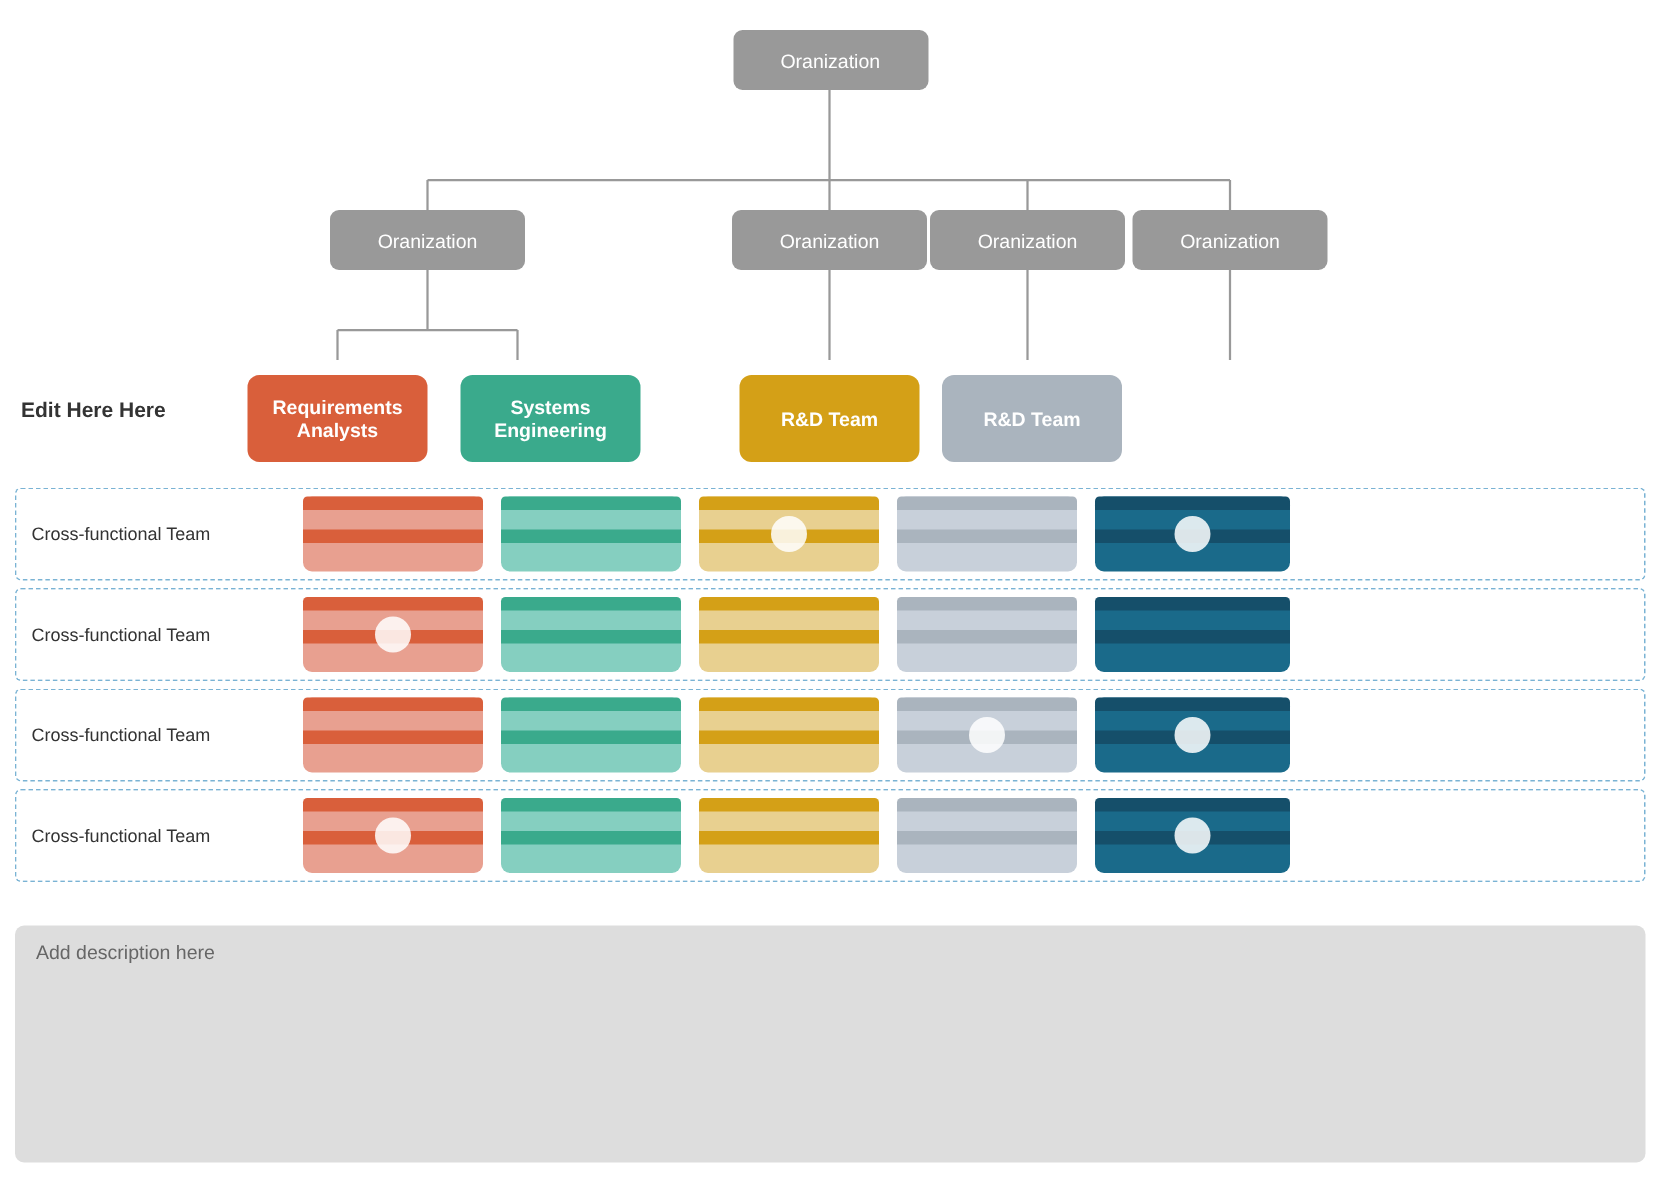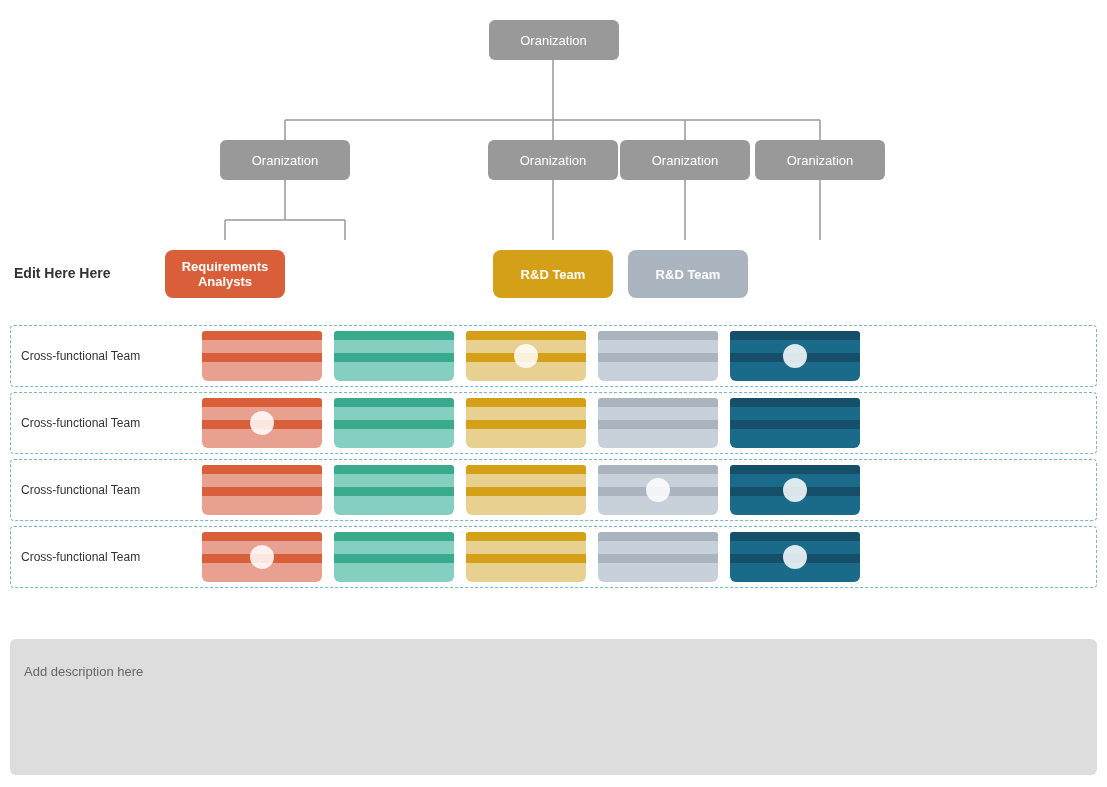--- a/index.html
+++ b/index.html
@@ -64,34 +64,34 @@
       position: absolute;
       border-radius: 8px;
       display: flex;
       align-items: center;
       justify-content: center;
       text-align: center;
       font-size: 13px;
       font-weight: bold;
       color: #fff;
       width: 120px;
-      height: 48px;
+      height: 58px;
       top: 250px;
     }
 
     
     .description-box {
       position: absolute;
       bottom: 12px;
       left: 10px;
       right: 10px;
-      height: 136px;
+      height: 158px;
       background: #ddd;
       border-radius: 6px;
-      padding: 25px 14px;
+      padding: 10px 14px;
       font-size: 13px;
       color: #666;
     }
 
     
     .edit-label {
       position: absolute;
       top: 265px;
       left: 14px;
       font-size: 14px;
@@ -143,20 +143,24 @@
   </div>
   <div class="node node-level2" style="left: 755px;">
     <span>Oranization</span>
   </div>
 
   <div class="dept-header" style="left: 165px; background: #d95f3b;">
     <span style="white-space: pre-line;">Requirements
 Analysts</span>
   </div>
 
+  <div class="dept-header" style="left: 307px; background: #3aaa8c;">
+    <span style="white-space: pre-line;">Systems
+Engineering</span>
+  </div>
 
   <div class="dept-header" style="left: 493px; background: #d4a017;">
     <span>R&amp;D Team</span>
   </div>
 
   <div class="dept-header" style="left: 628px; background: #aab4be;">
     <span>R&amp;D Team</span>
   </div>
 
 

